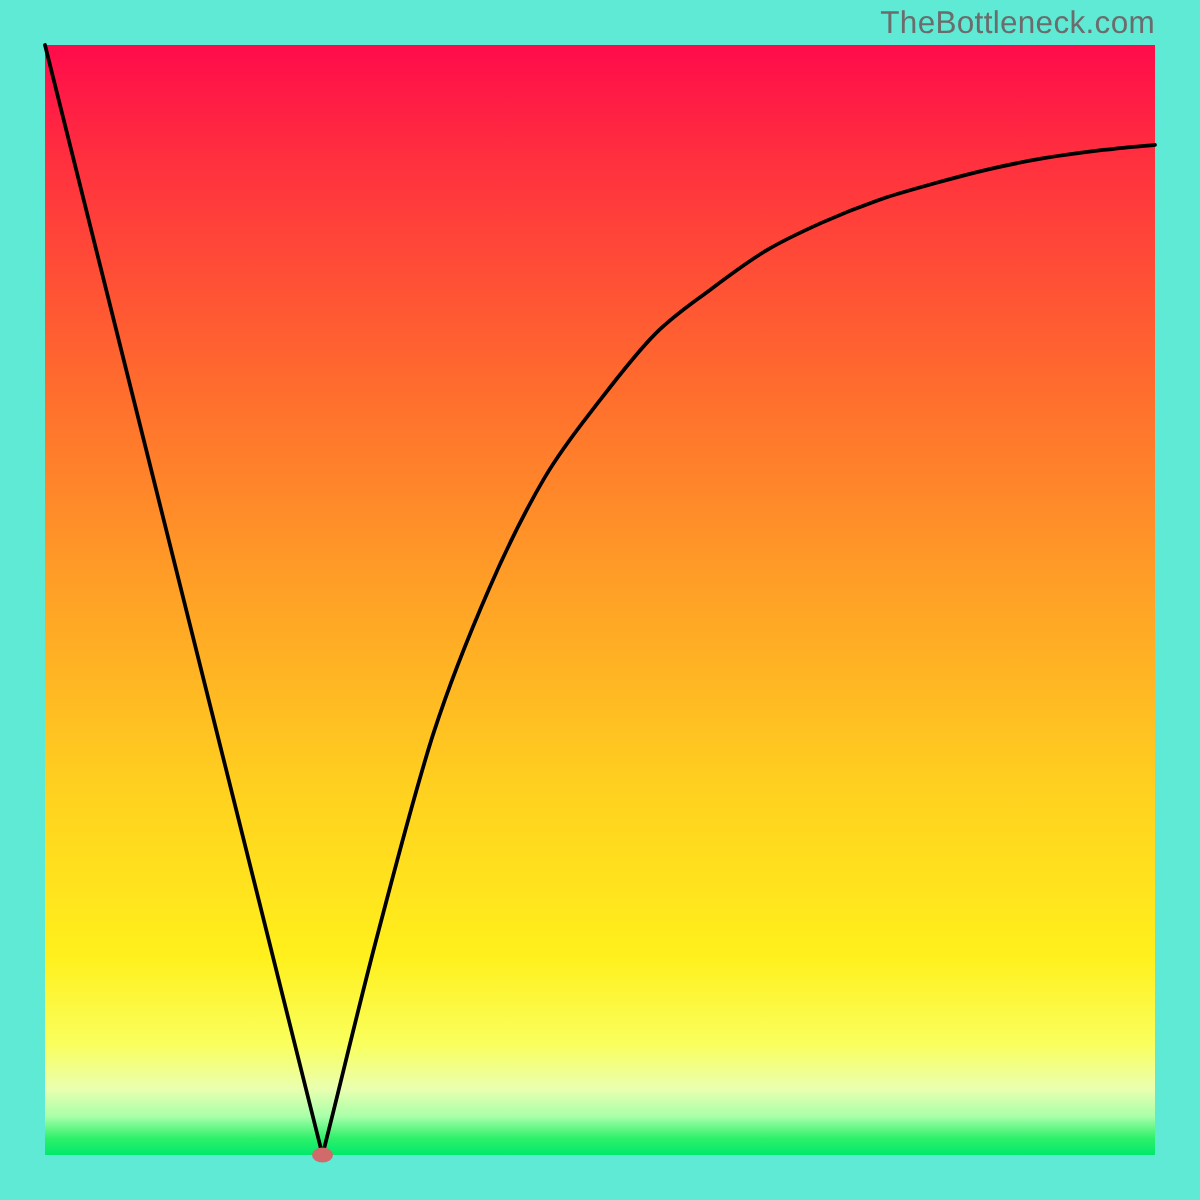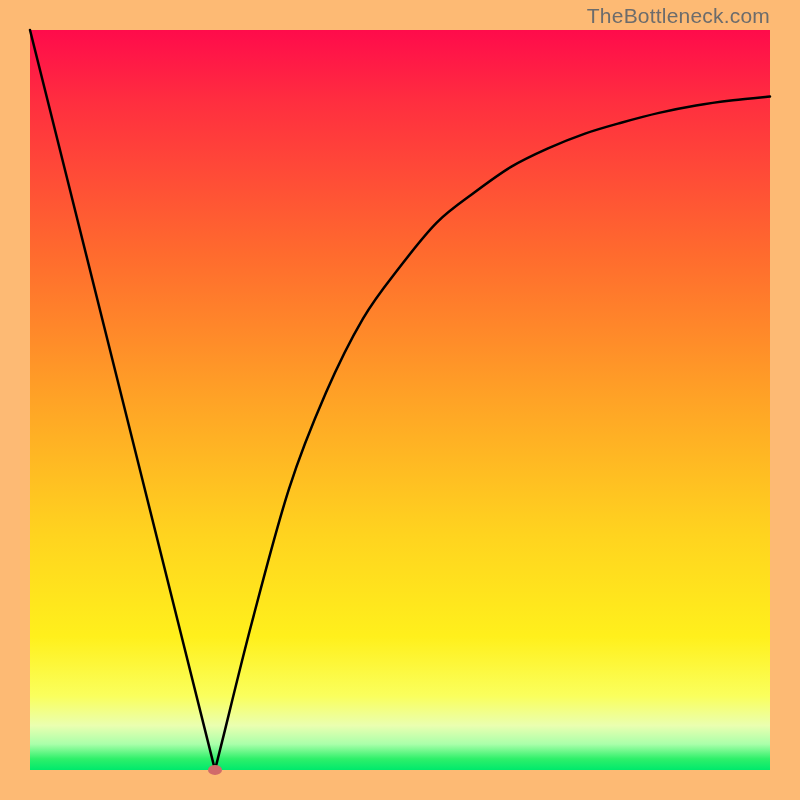--- a/index.html
+++ b/index.html
@@ -7,21 +7,21 @@
     padding: 0;
     width: 800px;
     height: 800px;
     background: #000;
     overflow: hidden;
     font-family: Arial, Helvetica, sans-serif;
   }
   .frame {
     position: absolute;
     inset: 0;
-    background: #fdba74;
+    background: #5eead4;
     text-align: right;
   }
   .plot {
     position: absolute;
     left: 30px;
     top: 30px;
     width: 740px;
     height: 740px;
     
     background: linear-gradient(

